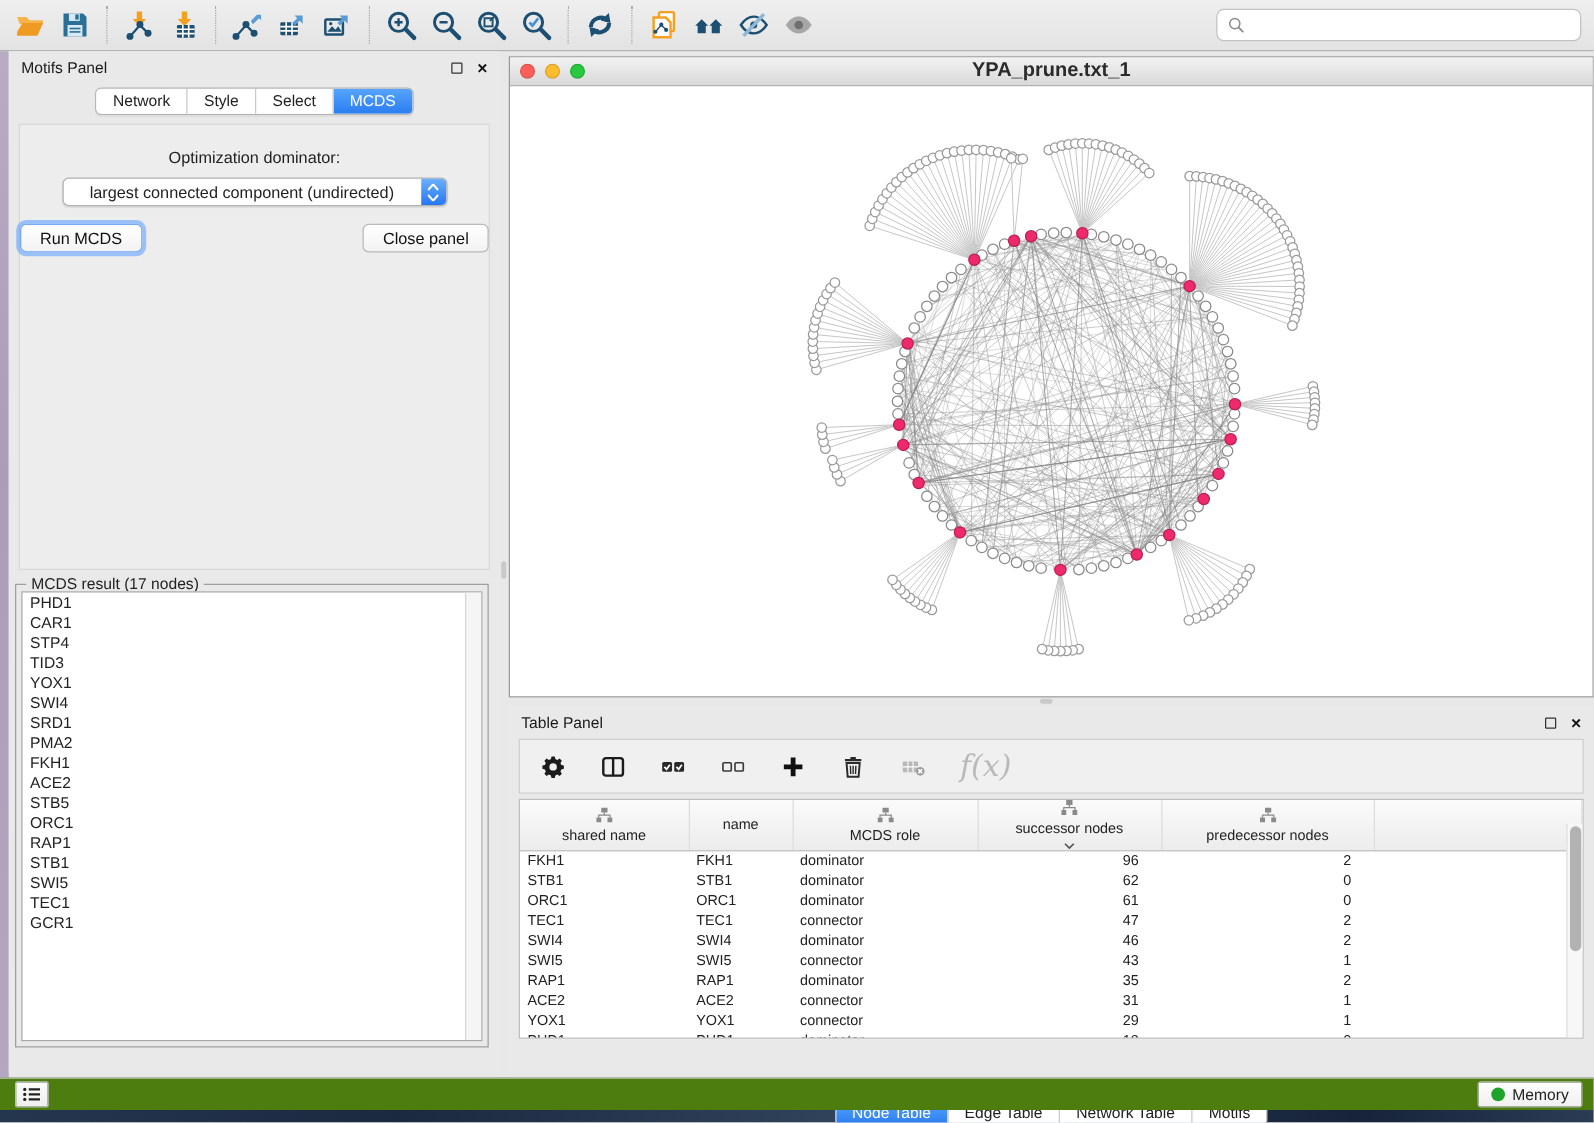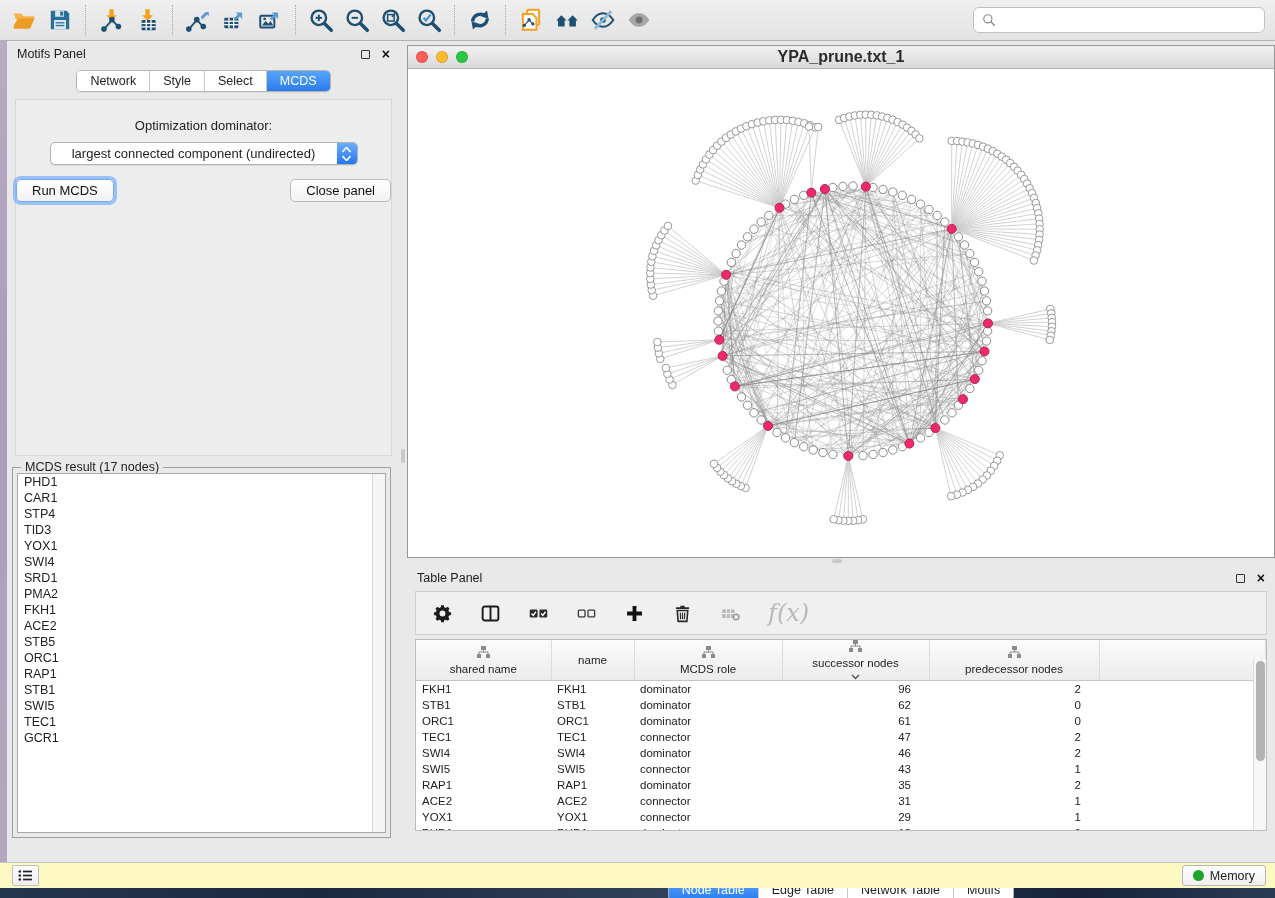--- a/index.html
+++ b/index.html
@@ -84,21 +84,21 @@
   #tbl { width:100%; border-collapse:collapse; table-layout:fixed; }
   #tbl th { height:19px; font-size:11.5px; font-weight:normal; color:#222;
     background:linear-gradient(#fbfbfb,#ececec); border-bottom:1px solid #c6c6c6; border-right:1px solid #dcdcdc; }
   #tbl th .th-inner { display:flex; align-items:center; justify-content:center; gap:5px;flex-direction:column; }
   #tbl td { height:16px; font-size:11.5px; padding:0 6px; white-space:nowrap; overflow:hidden; }
   #tbl td.num { text-align:right; padding-right:18px; }
   #tbl-scroll { position:absolute; right:0; top:19px; bottom:0; width:13px; background:#f7f7f7; border-left:1px solid #ddd; }
   #tbl-thumb { position:absolute; left:2px; top:2px; width:9px; height:100px; background:#b2b2b2; border-radius:5px; }
   #tp-tabs-row { position:absolute; left:0; right:0; top:270px; text-align:center;margin-top:44px; }
   
-  #status-bar { position:absolute; left:0; top:862px; width:1275px; height:26px; background:#fef9c3; border-top:1px solid #c2c2c2;padding-left:40px; }
+  #status-bar { position:absolute; left:0; top:862px; width:1275px; height:26px; background:#4d7c0f; border-top:1px solid #c2c2c2;padding-left:40px; }
   #list-btn { position:absolute; left:12px; top:2px; width:27px; height:21px; background:linear-gradient(#fcfcfc,#efefef);
     border:1px solid #bdbdbd; border-radius:2px; display:flex; align-items:center; justify-content:center; }
   #memory-btn { position:absolute; right:9px; top:2px; height:21px; display:flex; align-items:center; gap:6px;
     background:linear-gradient(#fdfdfd,#f0f0f0); border:1px solid #b5b5b5; border-radius:3px; padding:0 10px; font-size:12.5px; }
   #memory-dot { width:11px; height:11px; border-radius:50%; }
 </style>
 </head>
 <body>
 
 <div id="toolbar">

